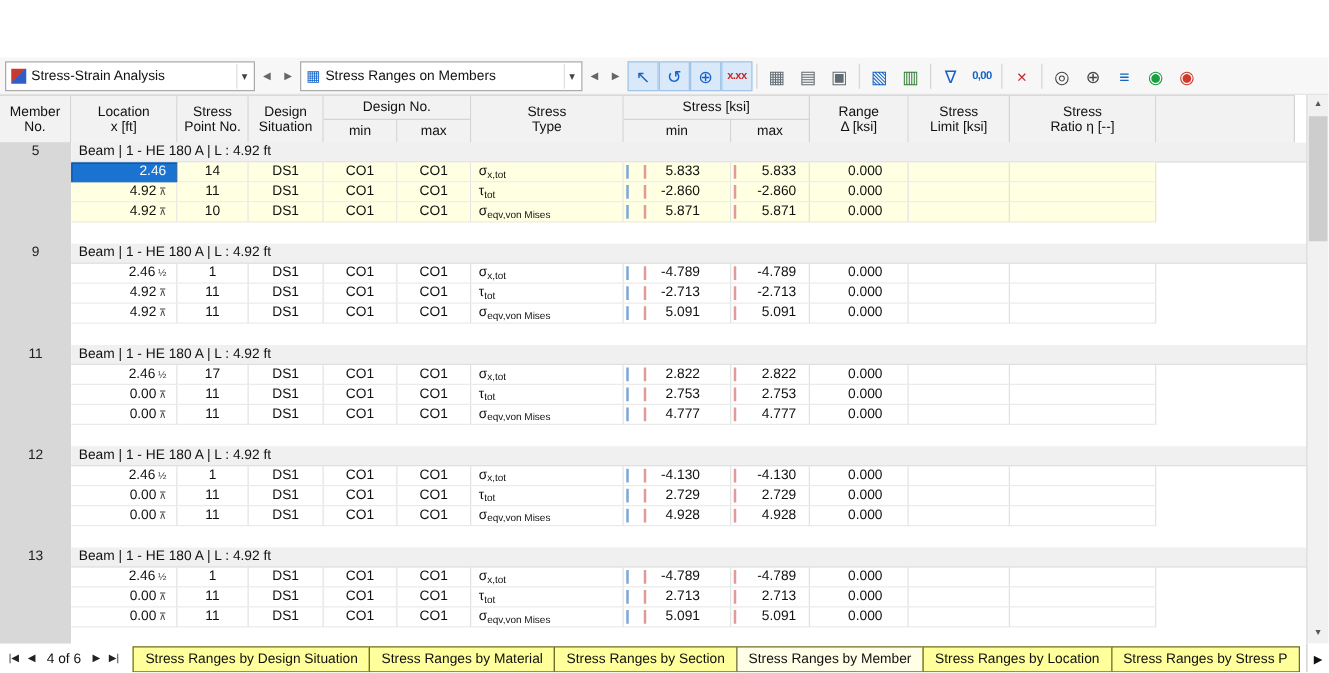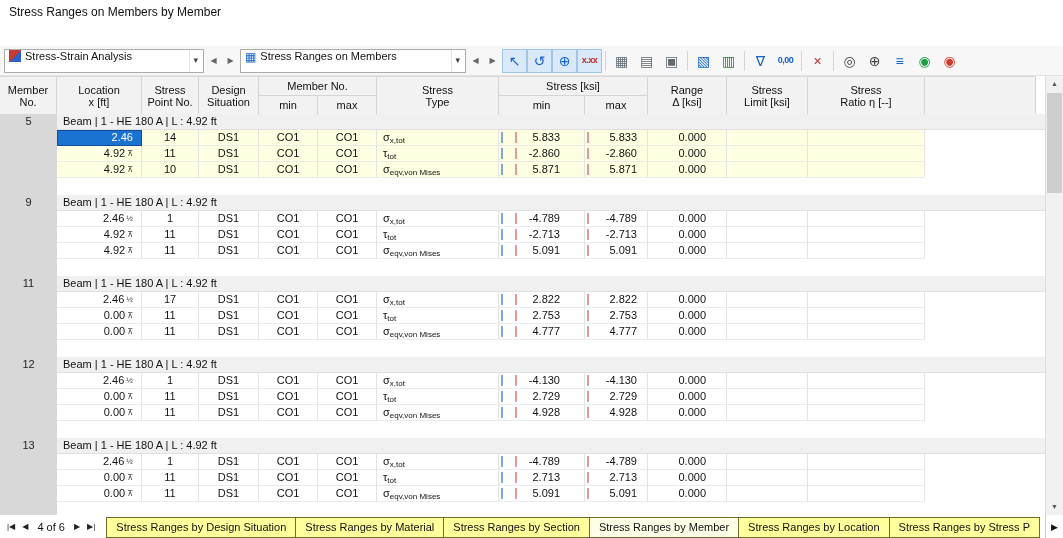--- a/index.html
+++ b/index.html
@@ -10,21 +10,21 @@
   .title-bar{position:absolute;top:0;left:0;right:0;height:24px;line-height:24px;
     padding-left:9px;font-size:12px;background:#fff;}
 
   
   .menu-bar{position:absolute;top:24px;left:0;right:0;height:22px;display:flex;background:#fff;}
   .menu-item{padding:0 9px;line-height:22px;font-size:12px;cursor:default;}
 
   
   .toolbar{position:absolute;top:46px;left:0;right:0;height:29px;display:flex;align-items:center;
     background:#f7f7f7;border-bottom:1px solid #e3e3e3;padding-left:4px;gap:2px;}
-  .combo{height:22px;border:1px solid #ababab;background:#fff;display:flex;
+  .combo{height:22px;border:1px solid #ababab;background:#fff;display:flex;align-items:center;
     font-size:11px;padding:0 2px 0 4px;gap:4px;}
   .combo-1{width:192px;}
   .combo-2{width:218px;}
   .combo-label{flex:1;white-space:nowrap;overflow:hidden;}
   .combo-chevron{font-size:9px;color:#444;padding:0 3px;border-left:1px solid #e0e0e0;line-height:20px;}
   .swatch{width:12px;height:12px;background:linear-gradient(135deg,#c83a2e 50%,#2e5fc8 50%);flex:none;}
   .combo-grid-glyph{color:#1663c7;font-size:12px;flex:none;}
   .nav-btn{width:15px;height:22px;border:none;background:transparent;font-size:8px;color:#666;
     padding:0;text-align:center;}
   .tb-btn{width:25px;height:24px;border:1px solid transparent;background:transparent;padding:0;
@@ -82,21 +82,20 @@
     white-space:nowrap;margin-left:-1px;flex:none;box-sizing:border-box;}
   .tab:first-child{margin-left:4px;}
   .tab-scroll{flex:none;width:18px;height:23px;border:none;background:#fff;border-left:1px solid #ccc;
     font-size:9px;color:#111;padding:0;}
 </style>
 </head>
 <body>
 
 <div class="app">
 
-  <div class="title-bar">Stress Ranges on Members by Member</div>
 
 
   <div class="toolbar">
     <div class="combo combo-1">
       <span class="swatch"></span>
       <span class="combo-label">Stress-Strain Analysis</span>
       <span class="combo-chevron">▾</span>
     </div>
     <button class="nav-btn">◀</button>
     <button class="nav-btn">▶</button>
@@ -177,21 +176,21 @@
         <div>x [ft]</div>
       </div>
       <div class="hcell" style="grid-area: 1 / 3 / span 2;">
         <div>Stress</div>
         <div>Point No.</div>
       </div>
       <div class="hcell" style="grid-area: 1 / 4 / span 2;">
         <div>Design</div>
         <div>Situation</div>
       </div>
-      <div class="hcell" style="grid-area: 1 / 5 / auto / span 2;">Member No.</div>
+      <div class="hcell" style="grid-area: 1 / 5 / auto / span 2;">Design No.</div>
       <div class="hcell" style="grid-area: 2 / 5;">min</div>
       <div class="hcell" style="grid-area: 2 / 6;">max</div>
       <div class="hcell" style="grid-area: 1 / 7 / span 2;">
         <div>Stress</div>
         <div>Type</div>
       </div>
       <div class="hcell" style="grid-area: 1 / 8 / auto / span 2;">Stress [ksi]</div>
       <div class="hcell" style="grid-area: 2 / 8;">min</div>
       <div class="hcell" style="grid-area: 2 / 9;">max</div>
       <div class="hcell" style="grid-area: 1 / 10 / span 2;">

